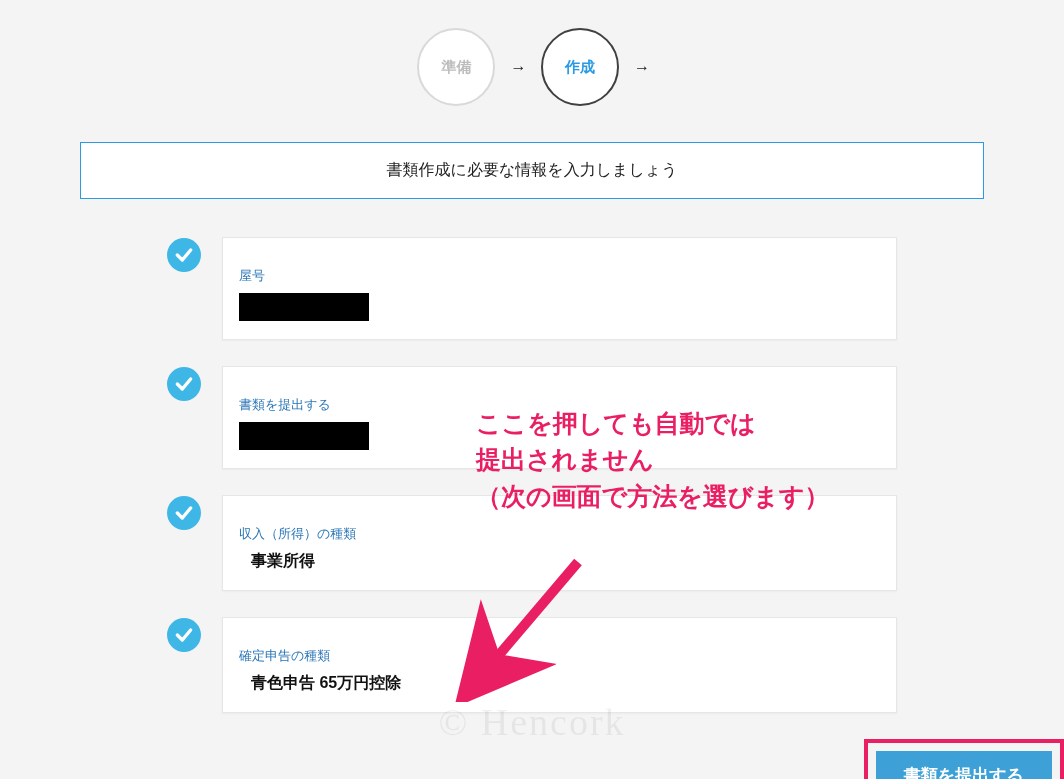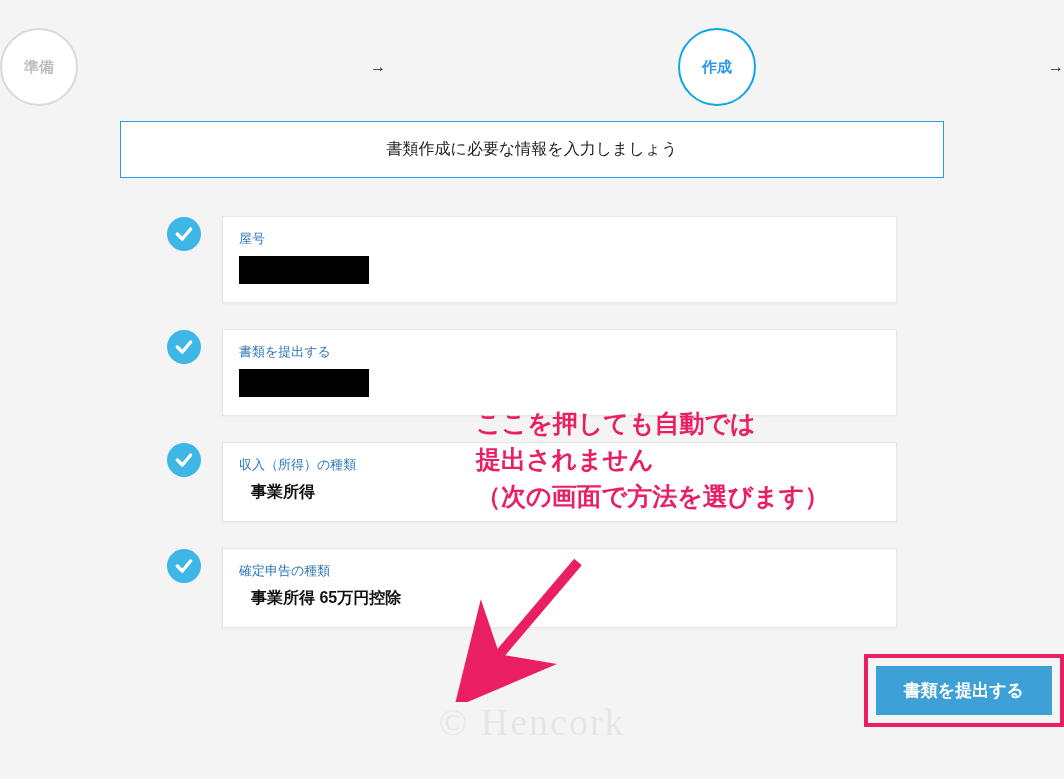--- a/index.html
+++ b/index.html
@@ -9,52 +9,53 @@
     width: 1064px;
     height: 779px;
     position: relative;
     overflow: hidden;
   }
 
   
   .steps {
     display: flex;
     align-items: center;
-    justify-content: space-between;
+    justify-content: center;
     gap: 18px;
     padding-top: 28px;
+    font-family: Liberation Mono, monospace;
   }
   .step-circle {
     width: 78px;
     height: 78px;
     border-radius: 50%;
     display: flex;
     align-items: center;
     justify-content: center;
     font-size: 15px;
     font-weight: 600;
     background: #fff;
   }
   .step-inactive {
     border: 2px solid #d9d9d9;
     color: #bdbdbd;
   }
   .step-active {
-    border: 2px solid #0ea5e9;
+    border: 2px solid #404040;
     color: #2a9be2;
   }
   .step-arrow {
     font-size: 16px;
     color: #222;
   }
 
   
   .banner {
-    width: 824px;
-    margin: 15px auto 0;
+    width: 904px;
+    margin: 36px auto 0;
     border: 1px solid #2a9be2;
     background: #fff;
     text-align: center;
     padding: 17px 0;
     font-size: 16px;
     color: #222;
   }
 
   
   .cards {
@@ -77,21 +78,21 @@
     justify-content: center;
     flex-shrink: 0;
     margin-top: 1px;
   }
   .check-badge svg { display: block; }
   .card {
     flex: 1;
     background: #fff;
     border: 1px solid #e6e6e6;
     box-shadow: 0 1px 2px rgba(0,0,0,0.04);
-    padding: 13px 16px 18px;
+    padding: 29px 16px 18px;
   }
   .card-label {
     color: #2a76b6;
     font-size: 13px;
     margin-bottom: 8px;
   }
   .card-value {
     color: #111;
     font-size: 16px;
     font-weight: 700;
@@ -212,21 +213,21 @@
   </div>
 
   <div class="card-row">
     <div class="check-badge">
       <svg width="20" height="20" viewBox="0 0 24 24">
           <path d="M4 12 L10 18 L20 6" stroke="#fff" stroke-width="4" fill="none" stroke-linecap="round" stroke-linejoin="round"></path>
         </svg>
     </div>
     <div class="card">
       <div class="card-label">確定申告の種類</div>
-      <div class="card-value">事業所得 65万円控除</div>
+      <div class="card-value">青色申告 65万円控除</div>
     </div>
   </div>
 
 </div>
 
 <div class="watermark">© Hencork</div>
 
 <div class="submit-wrap">
   <div class="submit-outline">
     <button class="submit-btn">

